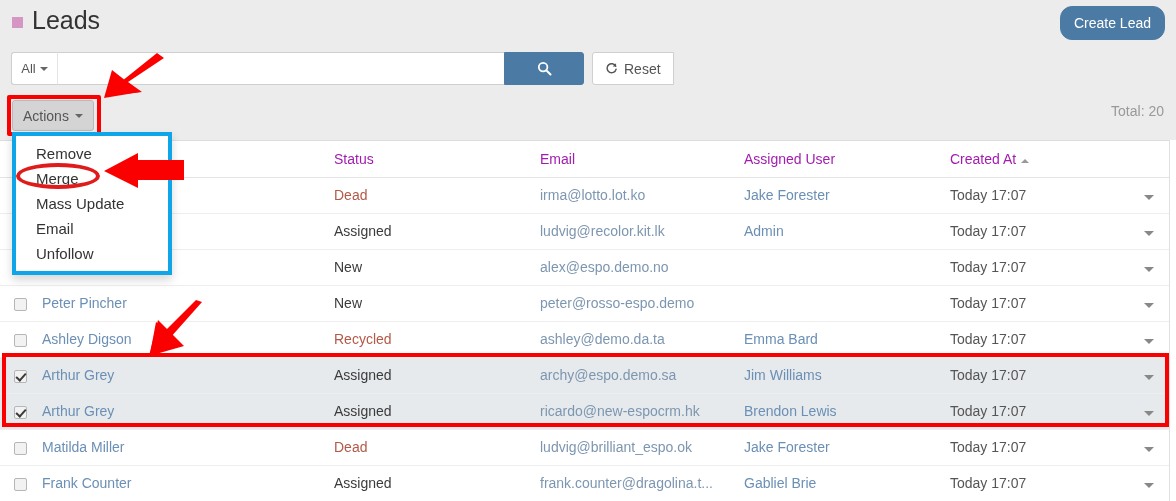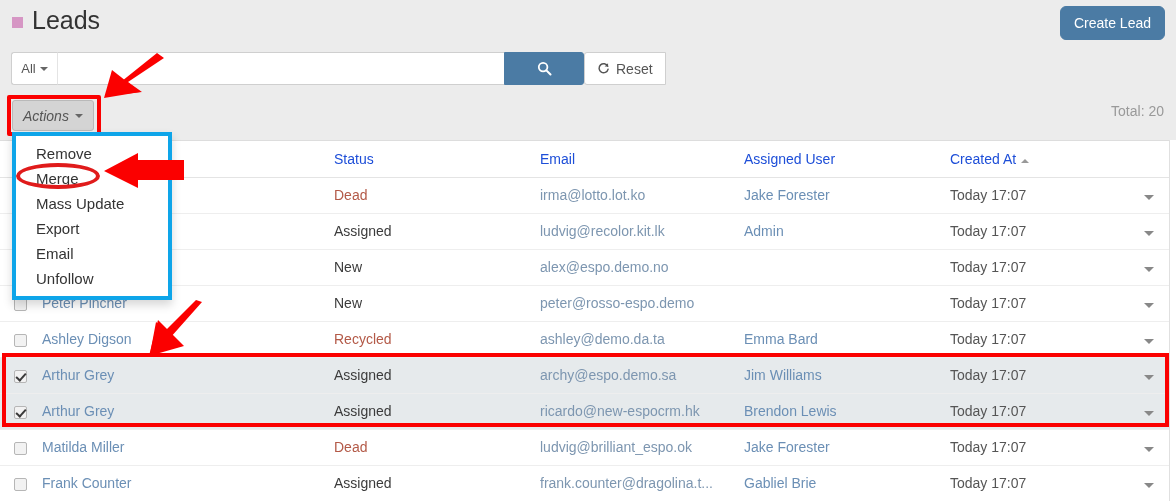--- a/index.html
+++ b/index.html
@@ -37,21 +37,21 @@
     font-weight: normal;
     line-height: 30px;
     white-space: nowrap;
   }
   .btn-create {
     position: absolute; right: 11px; top: 6px;
     height: 34px;
     padding: 0 13px;
     background: #4b7ba4;
     border: 1px solid #4b7ba4;
-    border-radius: 6px;
+    border-radius: 12px;
     color: #fff;
     font-size: 14px;
     line-height: 32px;
     cursor: pointer;
     white-space: nowrap;
   }
 
   
   .search-row {
     position: absolute; left: 11px; top: 52px;
@@ -85,20 +85,21 @@
   .btn-search {
     width: 80px; height: 33px;
     background: #4b7ba4;
     border: 1px solid #4b7ba4;
     border-radius: 0 3px 3px 0;
     color: #fff;
     cursor: pointer;
     display: flex; align-items: center; justify-content: center;
   }
   .btn-reset {
+    margin-left: 8px;
     height: 33px;
     padding: 0 12px;
     background: #fff;
     border: 1px solid #cfcfcf;
     border-radius: 3px 0 0 3px;
     color: #555;
     font-size: 14px;
     display: flex; align-items: center; gap: 6px;
     cursor: pointer;
     white-space: nowrap;
@@ -139,21 +140,20 @@
     padding: 0 10px;
     background: #d4d4d4;
     border: 1px solid #b9b9b9;
     border-radius: 3px;
     color: #555;
     font-size: 14px;
     display: flex; align-items: center; gap: 6px;
     cursor: pointer;
     z-index: 30;
     white-space: nowrap;
-    font-style: italic;
   }
   .total-label {
     position: absolute; right: 12px; top: 103px;
     font-size: 14px;
     color: #999;
     white-space: nowrap;
   }
 
   
   .table-wrap {
@@ -172,21 +172,21 @@
     text-align: left;
     font-weight: normal;
     padding: 0;
     height: 36px;
     vertical-align: middle;
     font-size: 14px;
     overflow: hidden;
     white-space: nowrap;
   }
   table.list thead th {
-    color: #1d4ed8;
+    color: #a21caf;
     font-size: 14px;
     border-bottom: 1px solid #e4e4e4;
     height: 36px;
   }
   table.list tbody tr { border-bottom: 1px solid #eee; }
   table.list tbody tr.selected { background: #e6eaec; }
   .col-cb    { width: 42px; }
   .col-name  { width: 292px; }
   .col-status{ width: 206px; }
   .col-email { width: 204px; }
@@ -442,21 +442,20 @@
           </tr>
         </tbody>
     </table>
   </div>
   <div class="right-gutter"></div>
 
   <div class="dropdown-menu" id="actions-menu">
       <div class="mi">Remove</div>
       <div class="mi">Merge</div>
       <div class="mi">Mass Update</div>
-      <div class="mi">Export</div>
       <div class="mi">Email</div>
       <div class="mi">Unfollow</div>
     </div>
 
   <div class="actions-box"></div>
   <div class="row-highlight"></div>
   <div class="merge-ellipse"></div>
 
   <svg class="anno" style="left:98px; top:52px;" width="72" height="52">
     <polygon points="66,6 30,30 44,40 8,44 14,20 24,29 59,1" fill="#fb0000"></polygon>

